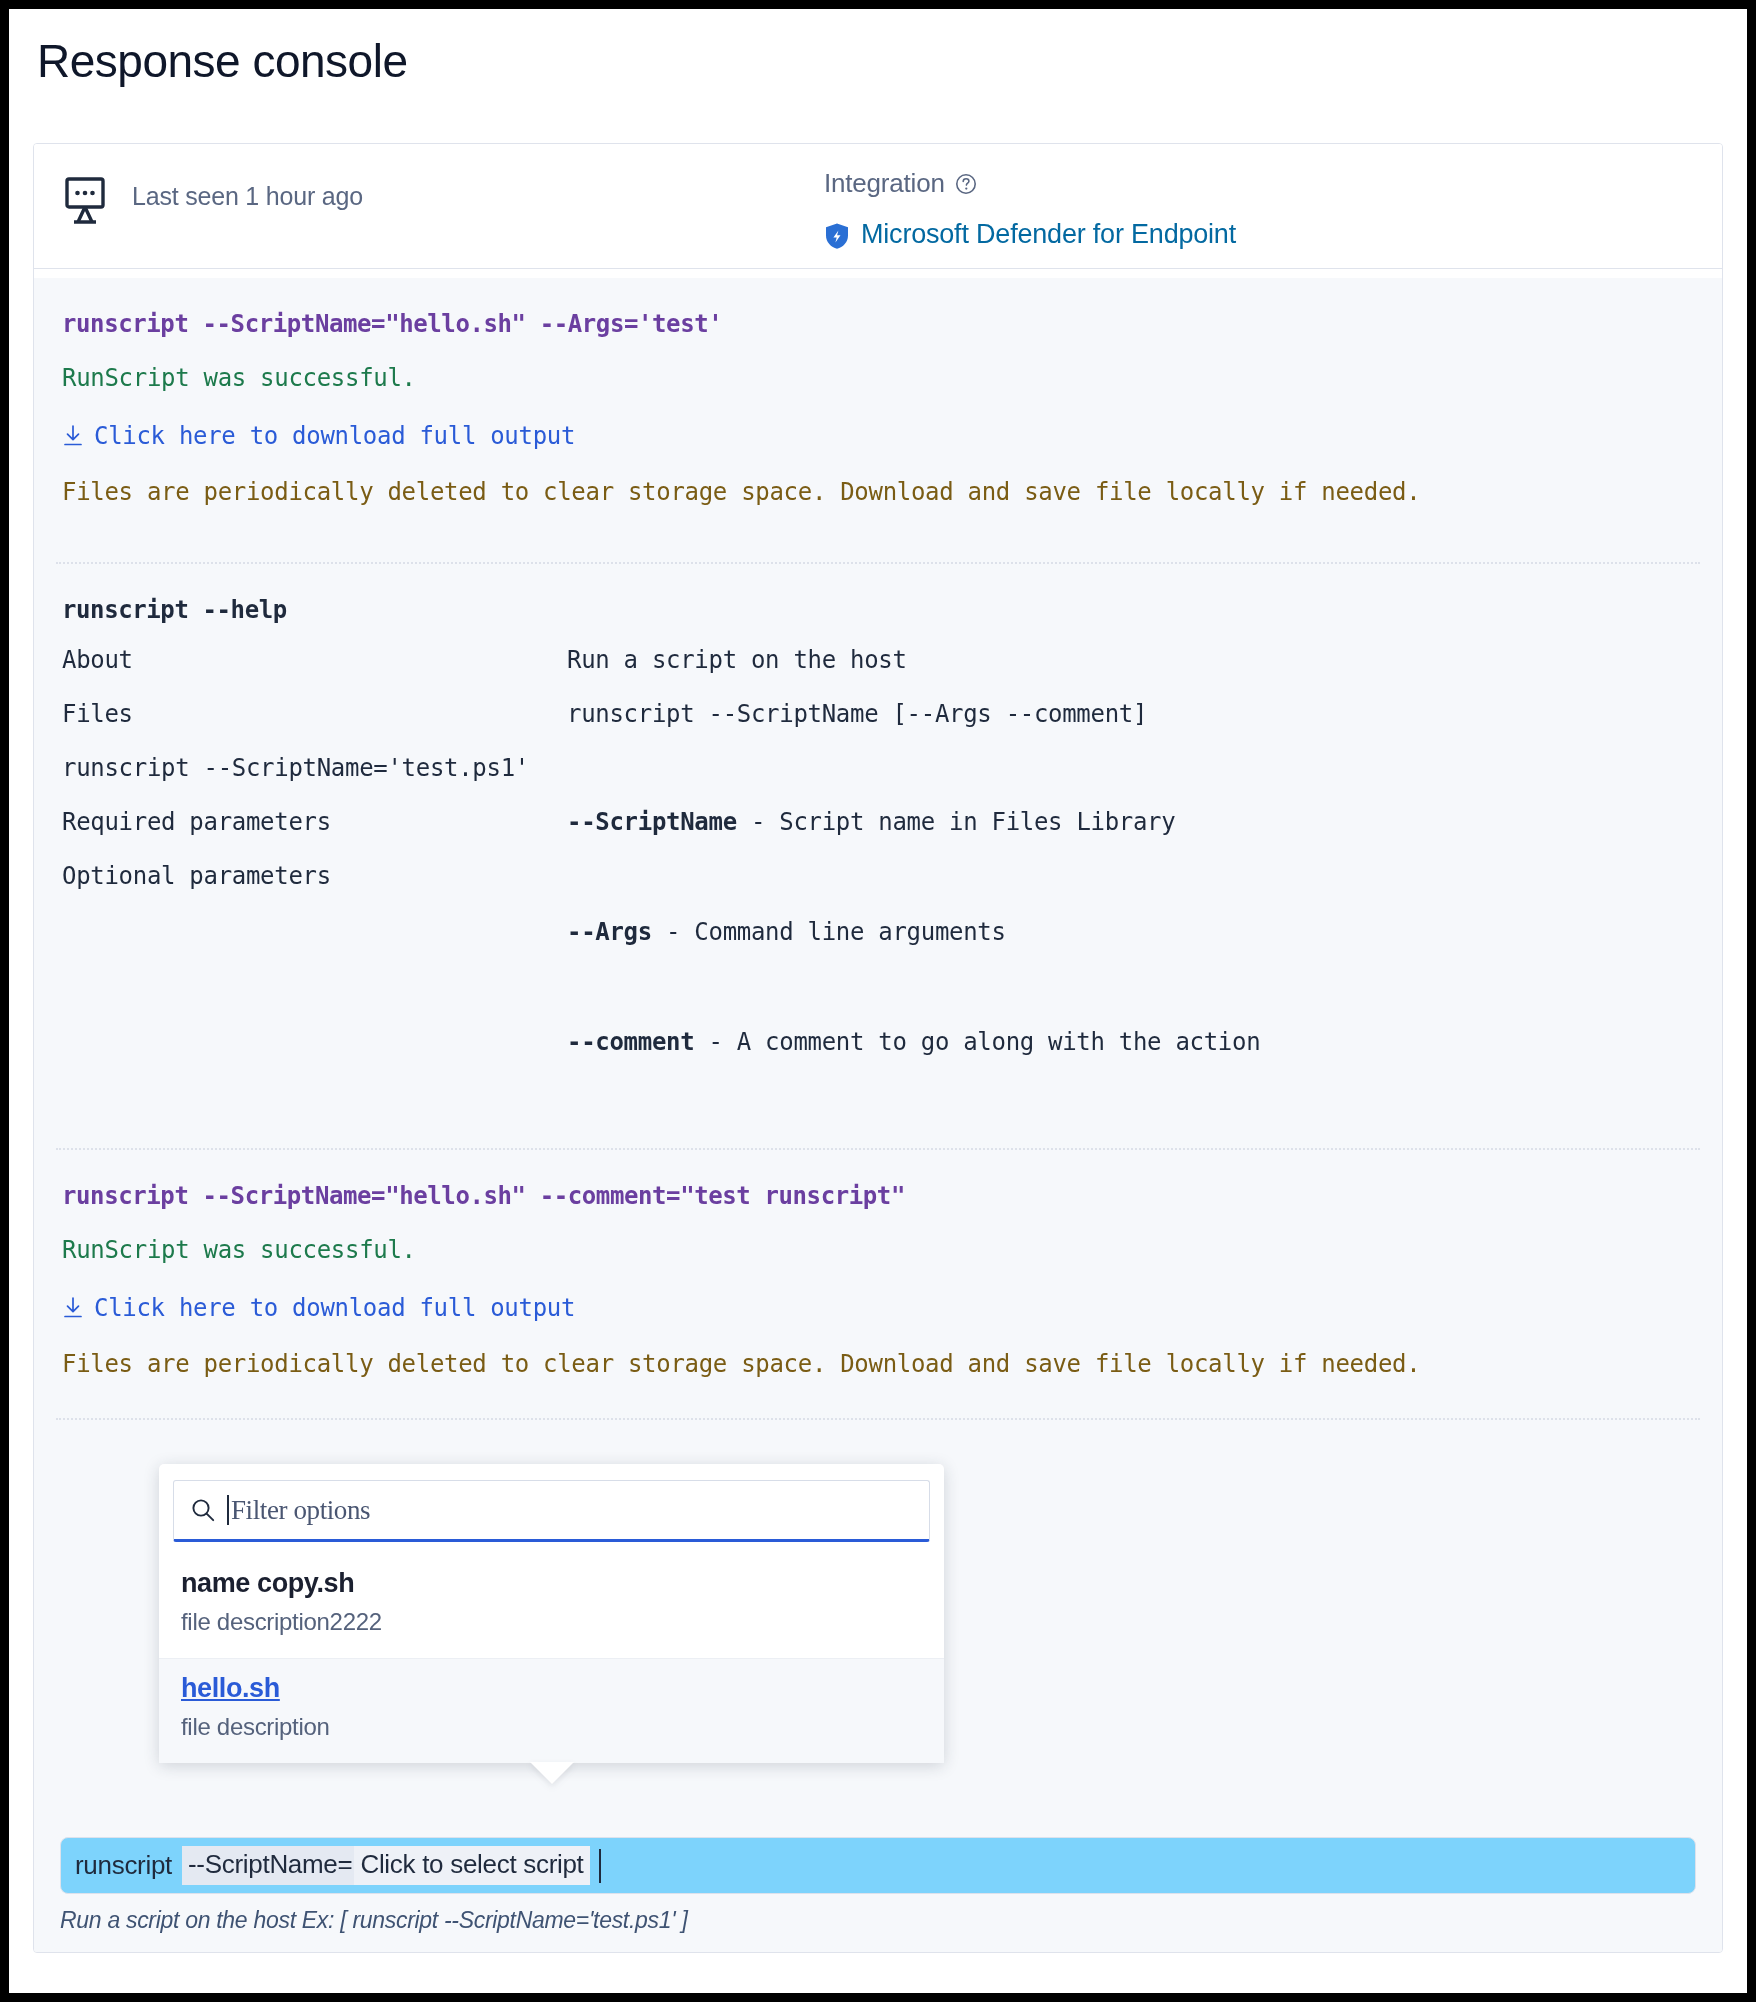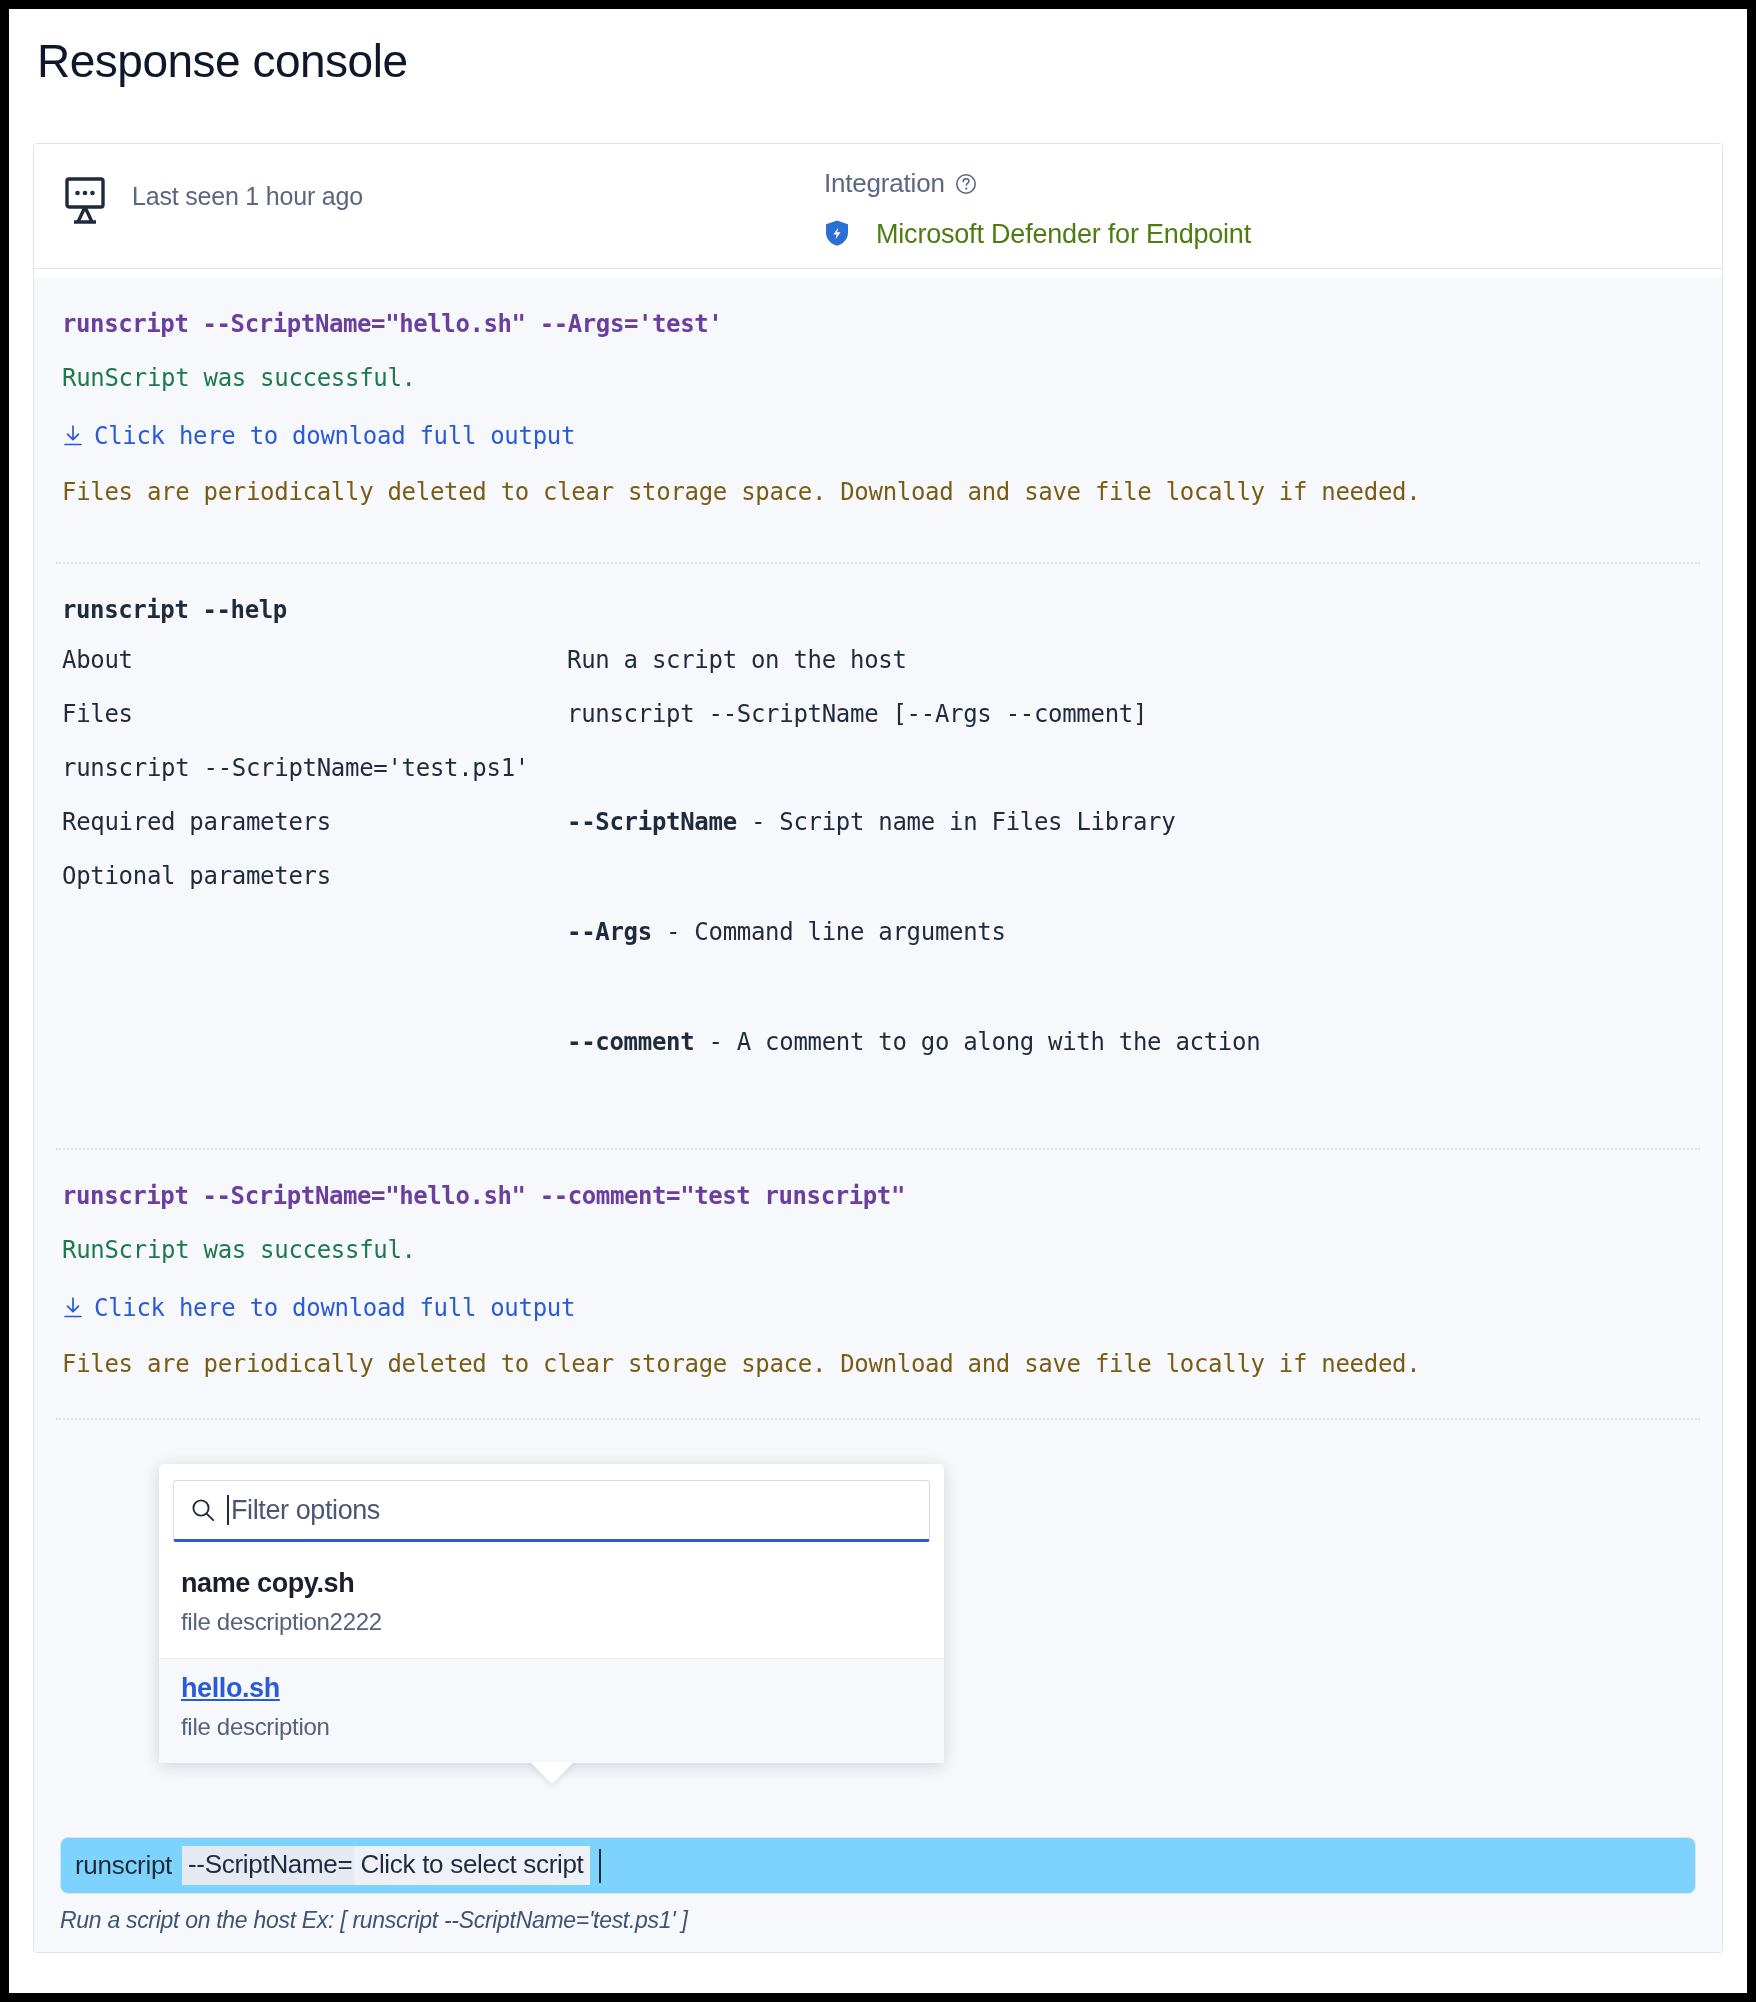--- a/index.html
+++ b/index.html
@@ -117,26 +117,25 @@
     letter-spacing: -0.2px;
   }
   .q-icon {
     display: inline-flex;
     margin-left: 10px;
     width: 22px;
     height: 22px;
   }
   .integration-value {
     display: flex;
-    align-items: flex-start;
+    align-items: flex-end;
     font-size: 27px;
-    color: #4d7c0f;
+    color: #0369a1;
     margin-top: 20px;
     letter-spacing: -0.2px;
-    gap: 15px;
   }
   .shield-icon {
     width: 26px;
     height: 28px;
     margin-right: 11px;
     flex: 0 0 auto;
   }
 
   
   .output-area {
@@ -299,20 +298,21 @@
     margin: 16px 14px 0 14px;
     height: 62px;
     border: 1px solid #d7dde8;
     border-bottom: 3px solid #2a5bd7;
     border-radius: 3px;
     display: flex;
     align-items: center;
     padding: 0 16px;
     box-sizing: border-box;
     background: #ffffff;
+    font-family: Liberation Serif, serif;
   }
   .search-icon {
     width: 26px; height: 26px;
     margin-right: 11px;
     flex: 0 0 auto;
   }
   .search-caret {
     width: 2px;
     height: 30px;
     background: #1f2a3d;

